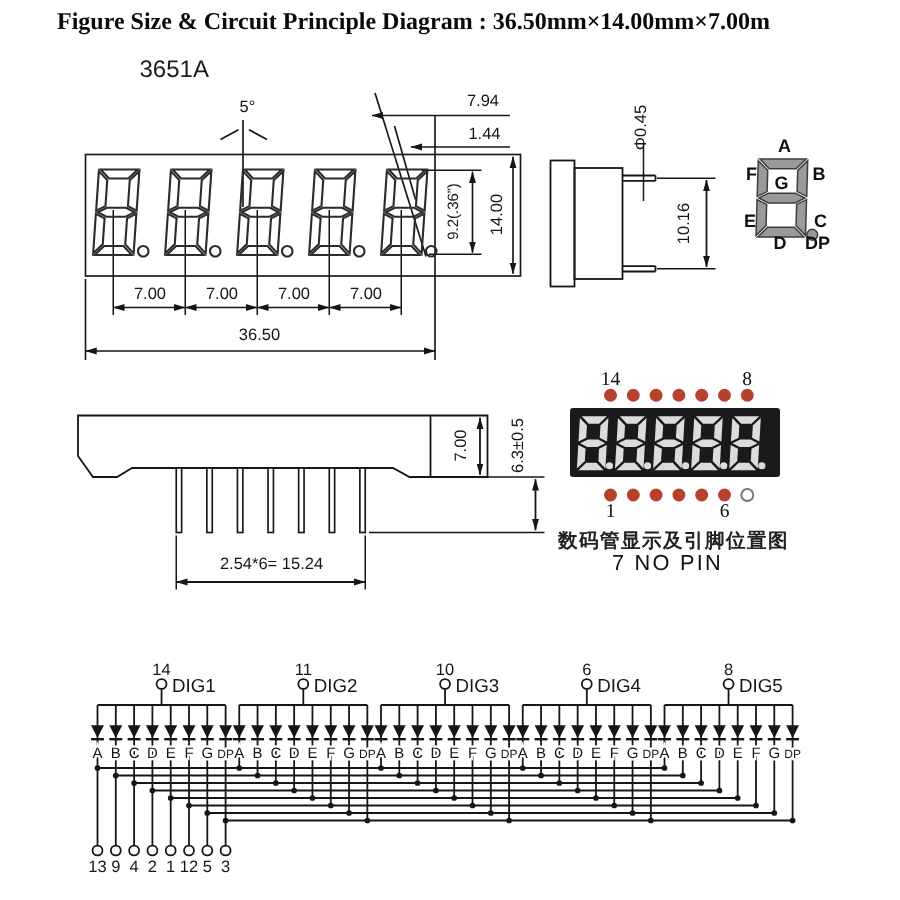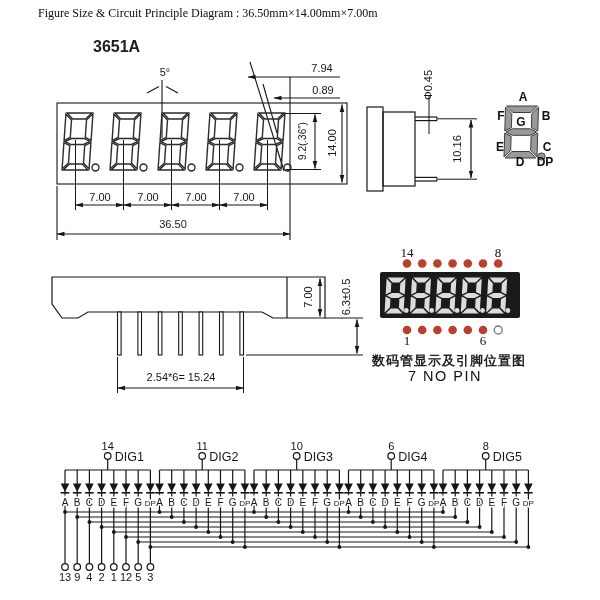--- a/index.html
+++ b/index.html
@@ -3,22 +3,22 @@
 <meta charset="utf-8">
 <style>
   html,body{margin:0;padding:0;background:#fff;}
   .page{position:relative;width:600px;height:600px;background:#fff;overflow:hidden;
         font-family:"Liberation Sans",sans-serif;outline:1px solid #c9c9c9;}
   svg{position:absolute;left:0;top:0;}
   .lbl{position:absolute;transform:translate(-50%,-50%);font-size:11px;color:#161616;
        white-space:nowrap;line-height:1;}
   .v{transform:translate(-50%,-50%) rotate(-90deg);}
   .title{position:absolute;left:38px;top:6px;font-family:"Liberation Serif",serif;
-         font-weight:normal;font-size:12px;color:#0a0a0a;white-space:nowrap;}
-  .model{position:absolute;left:93px;top:38px;font-size:16px;color:#1c1c1c;font-weight:bold;}
+         font-weight:bold;font-size:16px;color:#0a0a0a;white-space:nowrap;}
+  .model{position:absolute;left:93px;top:38px;font-size:16px;color:#1c1c1c;}
   .seglbl{font-size:12px;font-weight:600;color:#101010;}
   .pinlbl{font-family:"Liberation Serif",serif;font-size:13px;color:#101010;}
   .capzh{font-size:13px;color:#222;font-weight:600;letter-spacing:1px;}
   .capen{font-size:14.5px;color:#111;font-weight:normal;letter-spacing:1.5px;}
   .small{font-size:10px;}
 </style>
 </head>
 <body>
 
 <div class="page">
@@ -475,21 +475,21 @@
 
   <div class="title">Figure Size &amp; Circuit Principle Diagram : 36.50mm×14.00mm×7.00m</div>
   <div class="model">3651A</div>
 
   <div class="lbl" style="left:100px;top:197px">7.00</div>
   <div class="lbl" style="left:148px;top:197px">7.00</div>
   <div class="lbl" style="left:196px;top:197px">7.00</div>
   <div class="lbl" style="left:244px;top:197px">7.00</div>
   <div class="lbl" style="left:173px;top:224px">36.50</div>
   <div class="lbl" style="left:322px;top:68px">7.94</div>
-  <div class="lbl" style="left:323px;top:90px">0.89</div>
+  <div class="lbl" style="left:323px;top:90px">1.44</div>
   <div class="lbl" style="left:165px;top:72px">5°</div>
   <div class="lbl v" style="left:332px;top:143px">14.00</div>
   <div class="lbl v small" style="left:303px;top:141px">9.2(.36”)</div>
 
   <div class="lbl v" style="left:428px;top:85px">Φ0.45</div>
   <div class="lbl v" style="left:457px;top:149px">10.16</div>
 
   <div class="lbl v" style="left:308px;top:297px">7.00</div>
   <div class="lbl v" style="left:346px;top:297px">6.3±0.5</div>
   <div class="lbl" style="left:181px;top:377px">2.54*6= 15.24</div>

